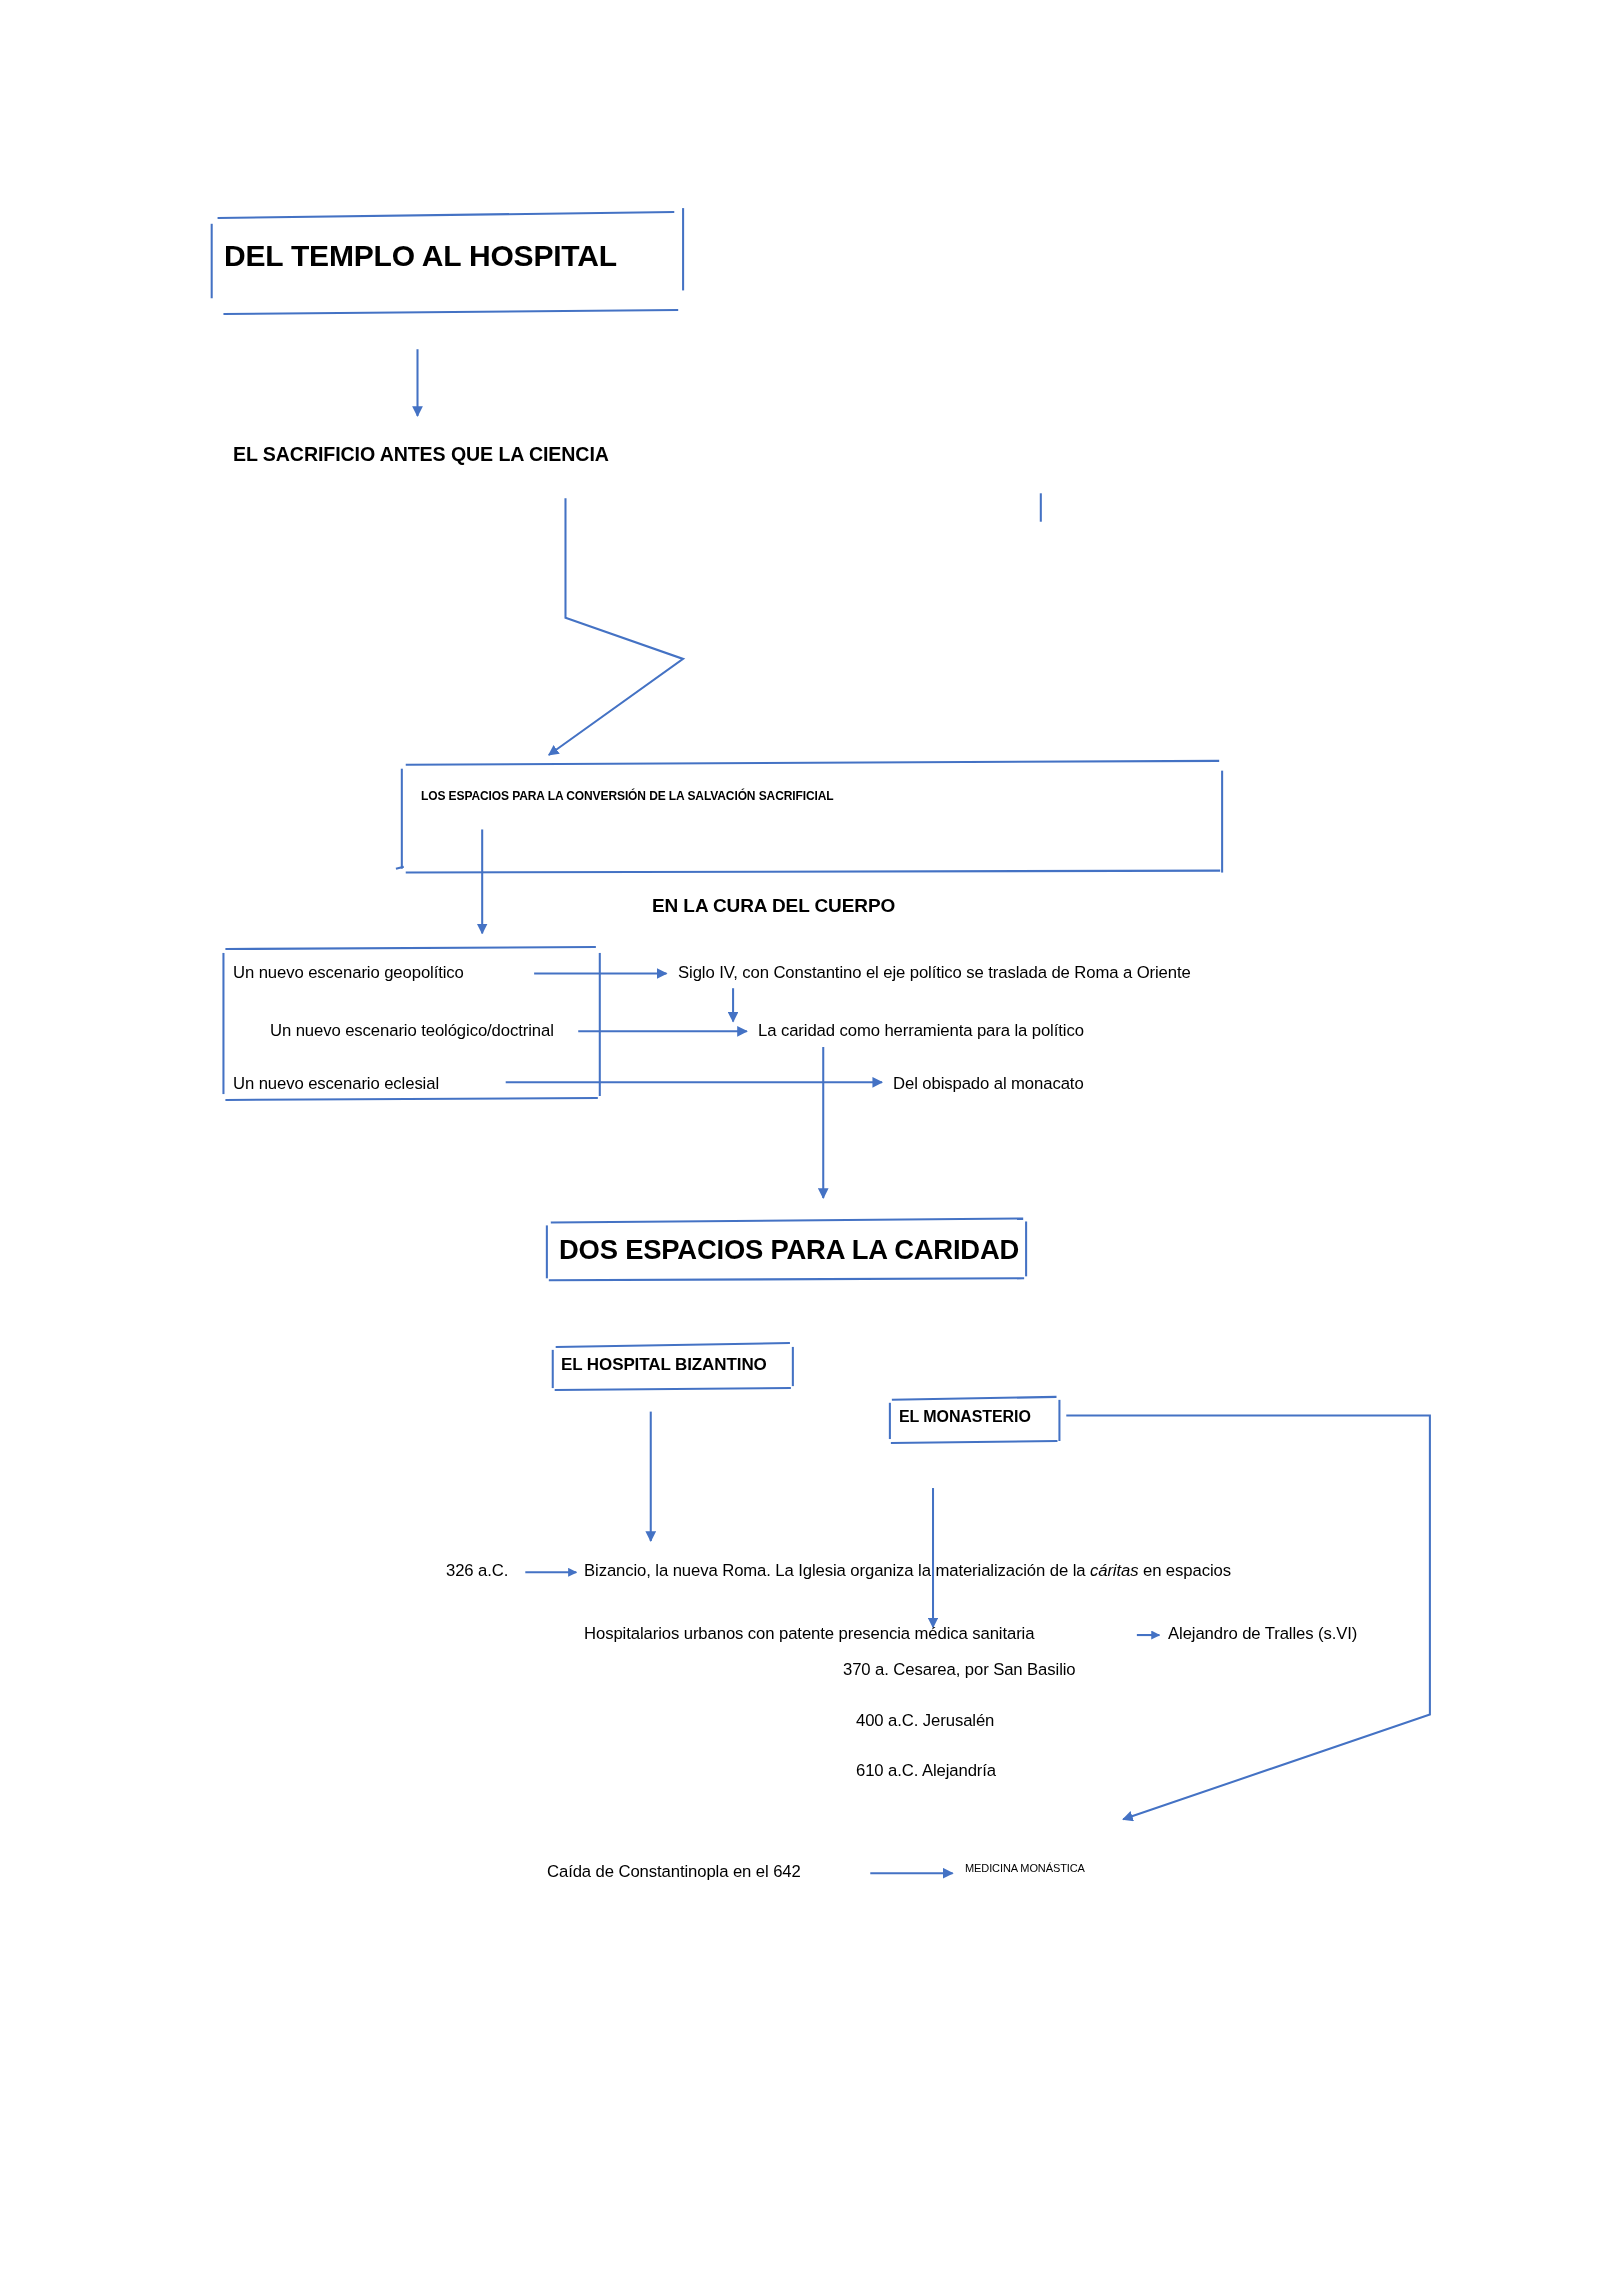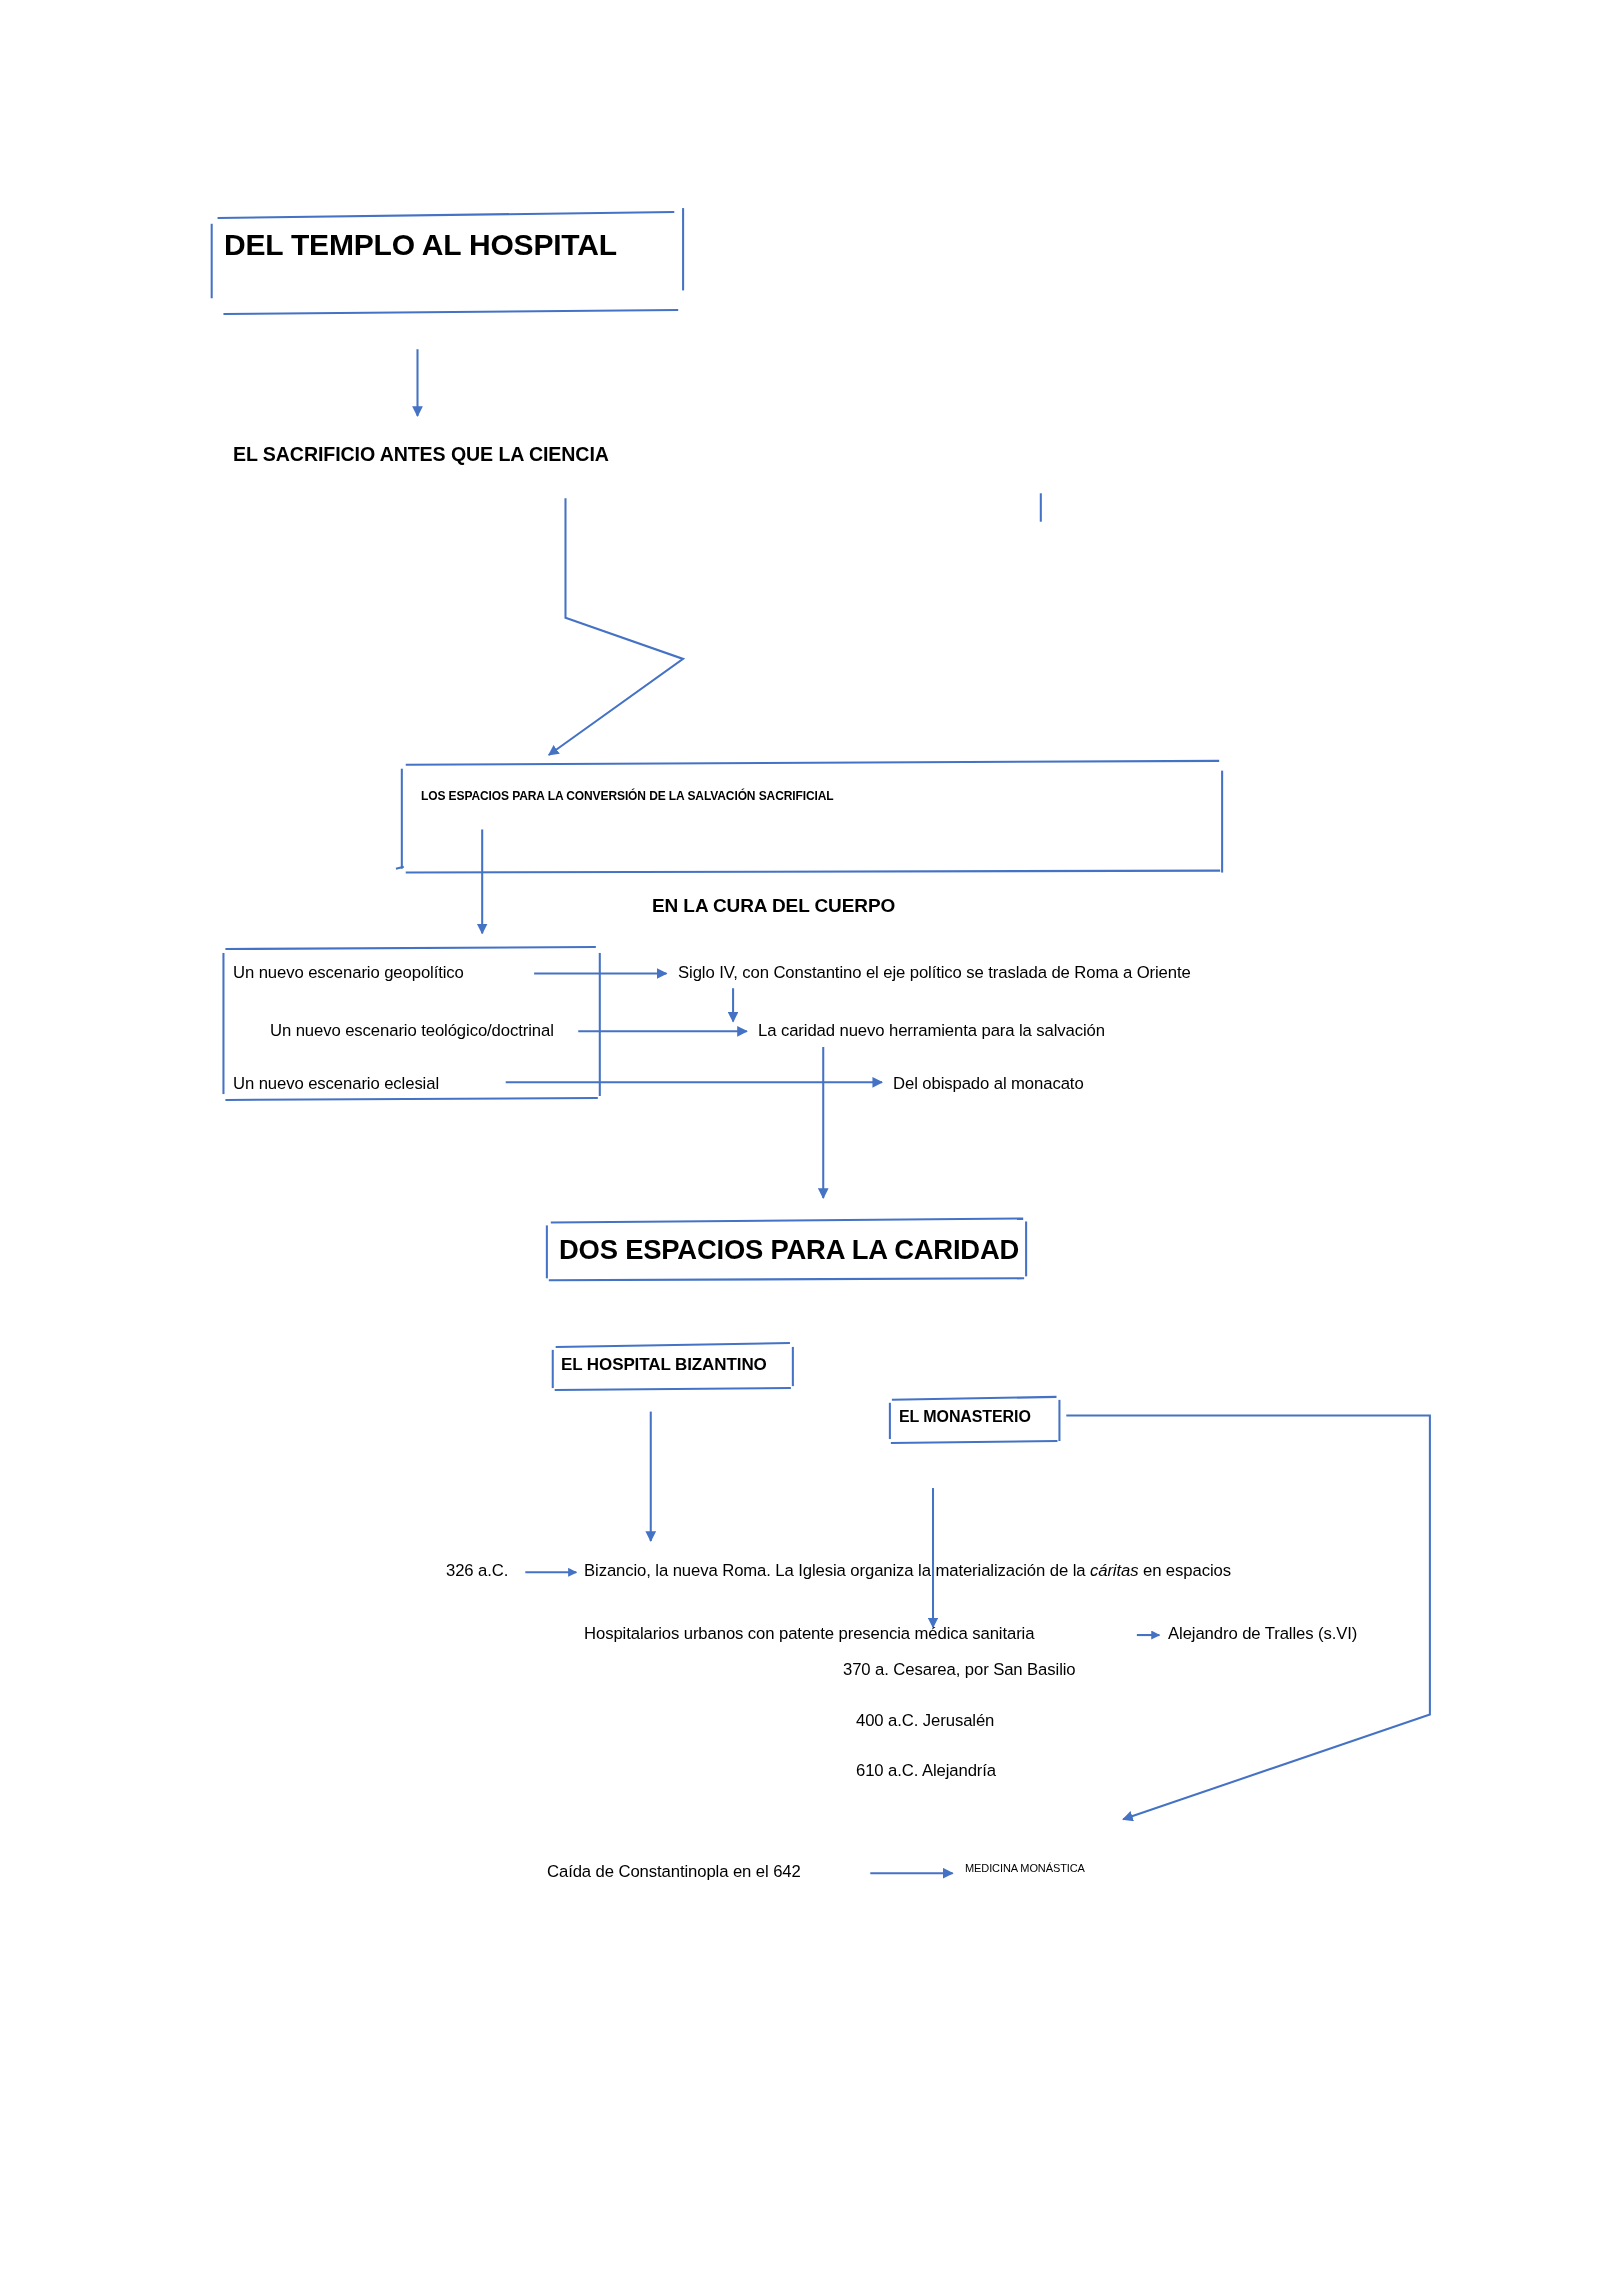--- a/index.html
+++ b/index.html
@@ -143,34 +143,34 @@
 
       <line x1="536" y1="1604" x2="588" y2="1604" marker-end="url(#arrowSm)"></line>
 
       <line x1="1160" y1="1668" x2="1183" y2="1668" marker-end="url(#arrowSm)"></line>
 
       <line x1="888" y1="1911" x2="972" y2="1911" marker-end="url(#arrow)"></line>
 
     </g>
   </svg>
 
-  <div class="node title-text" style="left:224px; top:228px;">DEL TEMPLO AL HOSPITAL</div>
+  <div class="node title-text" style="left:224px; top:239px;">DEL TEMPLO AL HOSPITAL</div>
 
   <div class="node head-text" style="left:233px; top:443px;">EL SACRIFICIO ANTES QUE LA CIENCIA</div>
 
   <div class="node big-box-text" style="left:421px; top:789px;">LOS ESPACIOS PARA LA CONVERSIÓN DE LA SALVACIÓN SACRIFICIAL</div>
 
   <div class="node big-box-line2" style="left:652px; top:847px;margin-top:48px;">EN LA CURA DEL CUERPO</div>
 
   <div class="node body-text" style="left:233px; top:963px;">Un nuevo escenario geopolítico</div>
   <div class="node body-text" style="left:233px; top:1021px;margin-left:37px;">Un nuevo escenario teológico/doctrinal</div>
   <div class="node body-text" style="left:233px; top:1074px;">Un nuevo escenario eclesial</div>
 
   <div class="node body-text" style="left:678px; top:963px;">Siglo IV, con Constantino el eje político se traslada de Roma a Oriente</div>
-  <div class="node body-text" style="left:758px; top:1021px;">La caridad nuevo herramienta para la salvación</div>
+  <div class="node body-text" style="left:758px; top:1021px;">La caridad como herramienta para la político</div>
   <div class="node body-text" style="left:893px; top:1074px;">Del obispado al monacato</div>
 
   <div class="node title-text" style="left:559px; top:1234px; font-size:27.4px;text-align:center;">DOS ESPACIOS PARA LA CARIDAD</div>
 
   <div class="node head-text" style="left:561px; top:1355px; font-size:17px;">EL HOSPITAL BIZANTINO</div>
 
   <div class="node head-text" style="left:899px; top:1408px; font-size:16px;">EL MONASTERIO</div>
 
   <div class="node body-text" style="left:446px; top:1561px;">326 a.C.</div>
 

